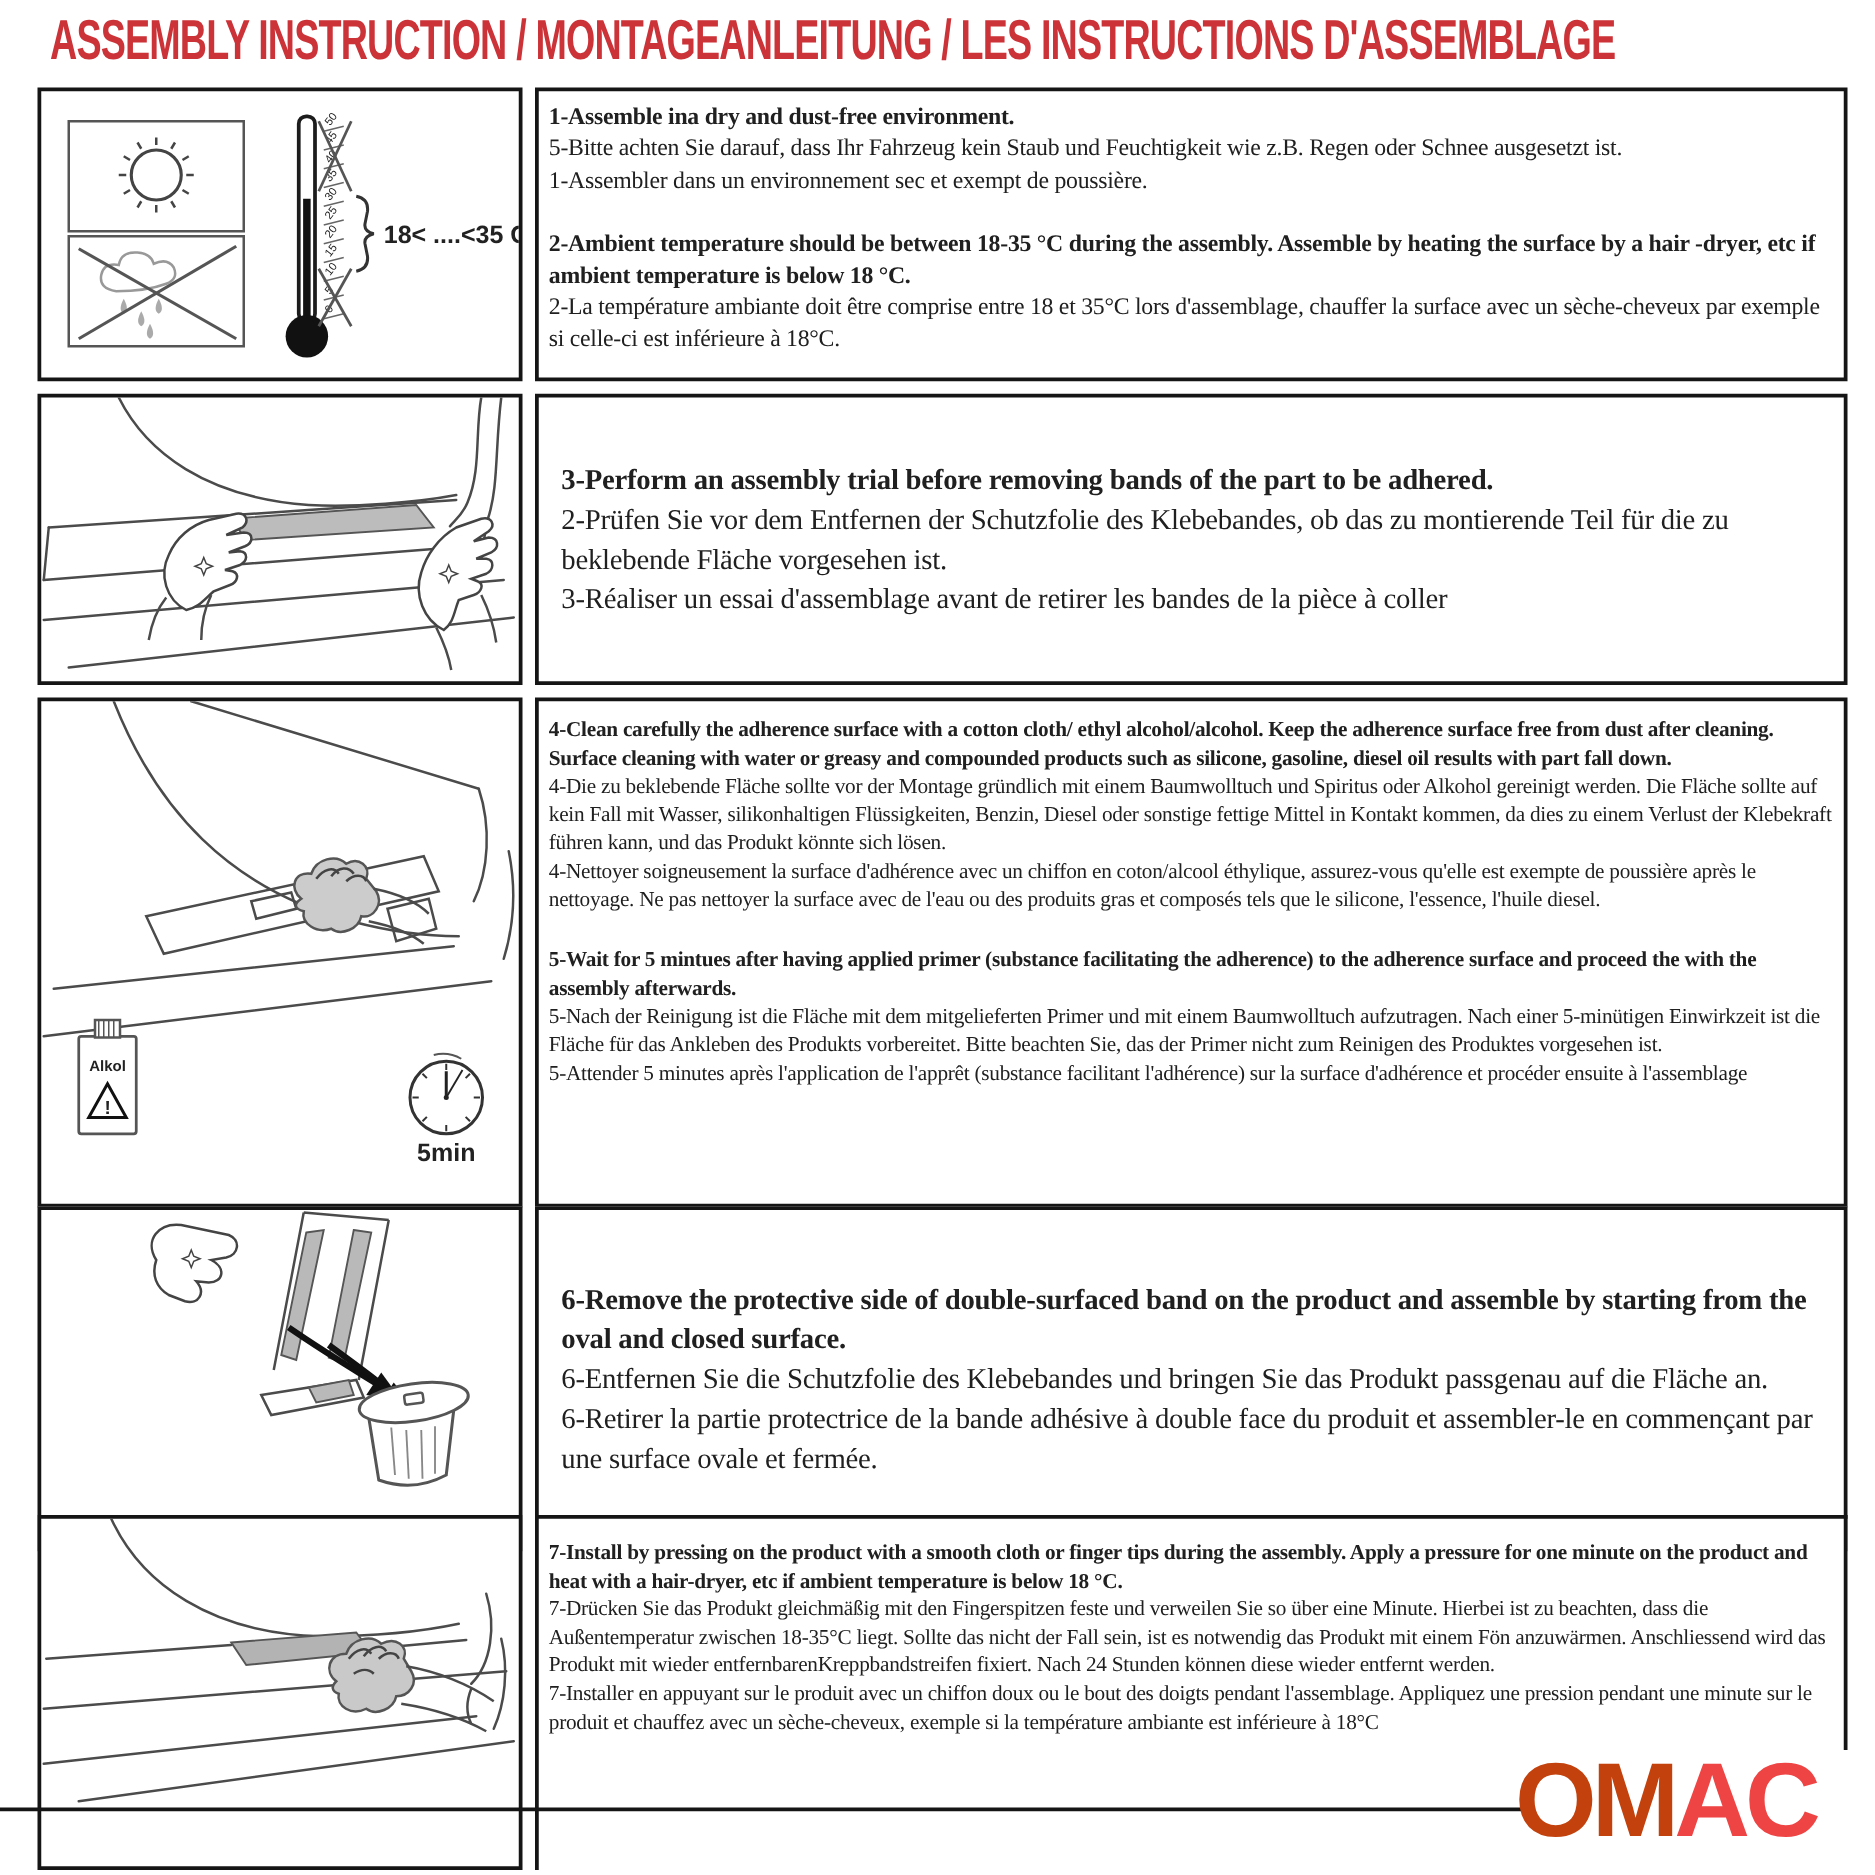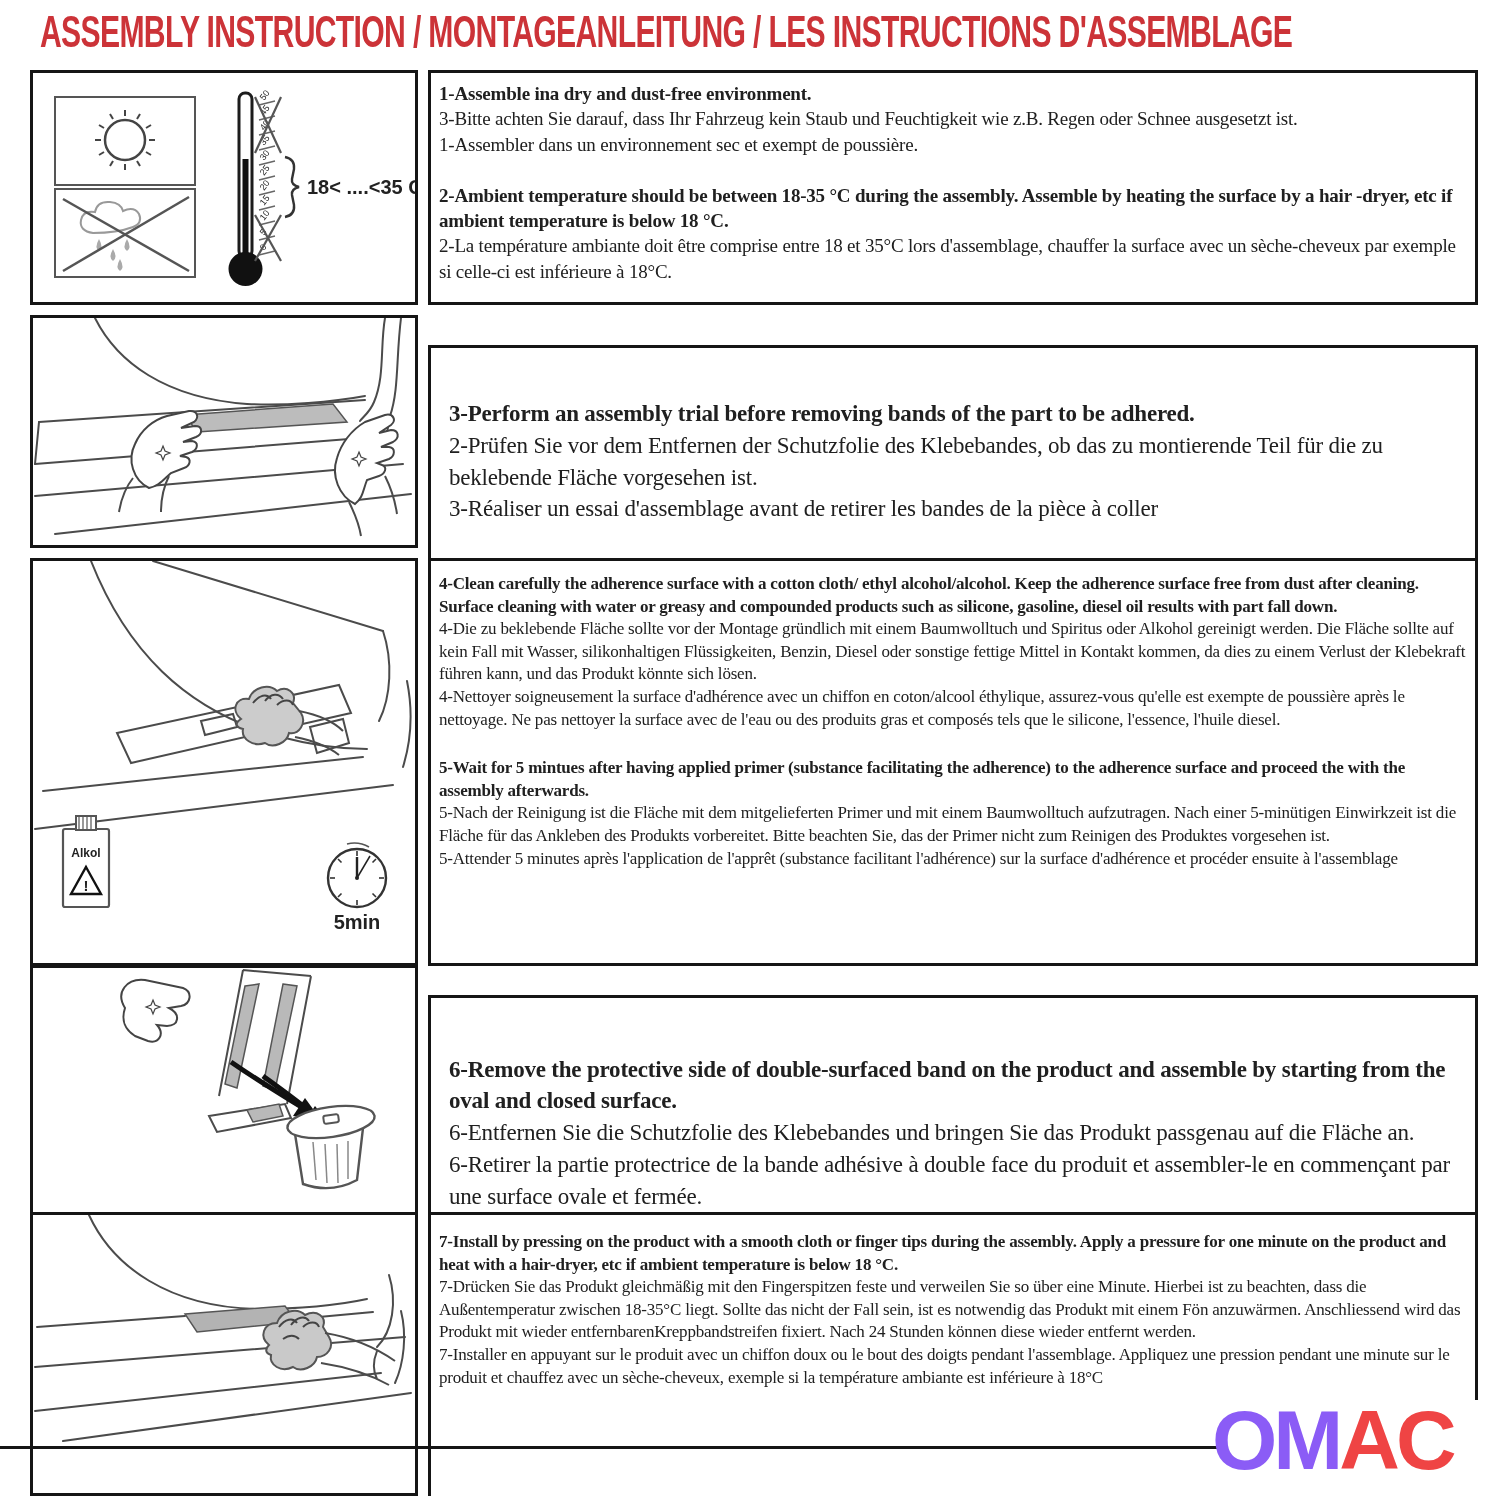--- a/index.html
+++ b/index.html
@@ -12,33 +12,33 @@
   .txtbox{left:428px;width:1050px;font-family:Liberation Serif, serif;}
   .r1{top:70px;height:235px;}
   .r2{top:315px;height:233px;}
   .r3{top:558px;height:408px;}
   .r4{top:965px;height:276px;}
   .r5{top:1212px;height:284px;}
   .txt{padding:8px 8px;letter-spacing:-0.2px;line-height:1.33;}
   .txt p{margin:0;}
   .fs-19{font-size:19px;}
   .fs-17{font-size:17px;}
-  .fs-23{font-size:23px;line-height:1.38;margin-top:30px;}
+  .fs-23{font-size:23px;line-height:1.38;}
   .b{font-weight:700;}
   .gap{margin-top:26px !important;}
   .center-v{display:flex;flex-direction:column;justify-content:center;}
   .pad-r2{padding:14px 10px;max-width:960px;}
   .pad-r4{padding:14px 10px;}
   svg{display:block;}
   svg text{font-family:"Liberation Sans","DejaVu Sans",sans-serif;fill:#222;}
   .bottom-line{position:absolute;left:0;top:1446px;width:1222px;height:3px;background:#151515;z-index:6;}
   .logo-patch{position:absolute;left:1178px;top:1400px;width:322px;height:100px;background:#fff;z-index:5;}
   .logo{position:absolute;left:1212px;top:1398px;z-index:7;font-size:84px;font-weight:700;
         letter-spacing:-4px;line-height:1;white-space:nowrap;}
-  .logo .blk{color:#8b5cf6;margin-top:28px;}
+  .logo .blk{color:#c2410c;margin-top:28px;}
   .logo .red{color:#ef4444;}
 </style>
 </head>
 <body>
 
 <div class="canvas">
 
   <div class="title">ASSEMBLY INSTRUCTION / MONTAGEANLEITUNG / LES INSTRUCTIONS D'ASSEMBLAGE</div>
 
   <div class="box imgbox r1">
@@ -107,21 +107,21 @@
           <line x1="222" y1="142" x2="248" y2="188"></line>
             <line x1="248" y1="142" x2="222" y2="188"></line>
         </g>
         <path d="M252,84 Q262,86 261,96 L259,106 Q258,112 266,114 Q258,116 259,122 L261,132 Q262,142 252,144" fill="none" stroke="#333" stroke-width="2.4"></path>
         <text x="274" y="121" font-size="20" font-weight="600">18&lt; ....&lt;35 C</text>
       </g>
     </svg>
   </div>
   <div class="box txtbox r1 txt fs-19">
     <p class="b">1-Assemble ina dry and dust-free environment.</p>
-    <p>3-Bitte achten Sie darauf, dass Ihr Fahrzeug kein Staub und Feuchtigkeit wie z.B. Regen oder Schnee ausgesetzt ist.</p>
+    <p>5-Bitte achten Sie darauf, dass Ihr Fahrzeug kein Staub und Feuchtigkeit wie z.B. Regen oder Schnee ausgesetzt ist.</p>
     <p>1-Assembler dans un environnement sec et exempt de poussière.</p>
     <p class="b gap">2-Ambient temperature should be between 18-35 °C  during the assembly. Assemble by heating the surface by a hair -dryer, etc if ambient temperature is below 18 °C.</p>
     <p>2-La température ambiante doit être comprise entre 18 et 35°C lors d'assemblage, chauffer la surface avec un sèche-cheveux par exemple si celle-ci est inférieure à 18°C.</p>
   </div>
 
   <div class="box imgbox r2">
     <svg width="382" height="227" viewBox="0 0 382 227">
       <g fill="none" stroke="#4b4b4b" stroke-width="2" stroke-linecap="round">
         <path d="M62,0 C84,44 132,80 214,86 C252,88 300,84 332,78"></path>
         <path d="M352,0 C347,28 352,58 341,84 C337,94 330,99 327,103"></path>

